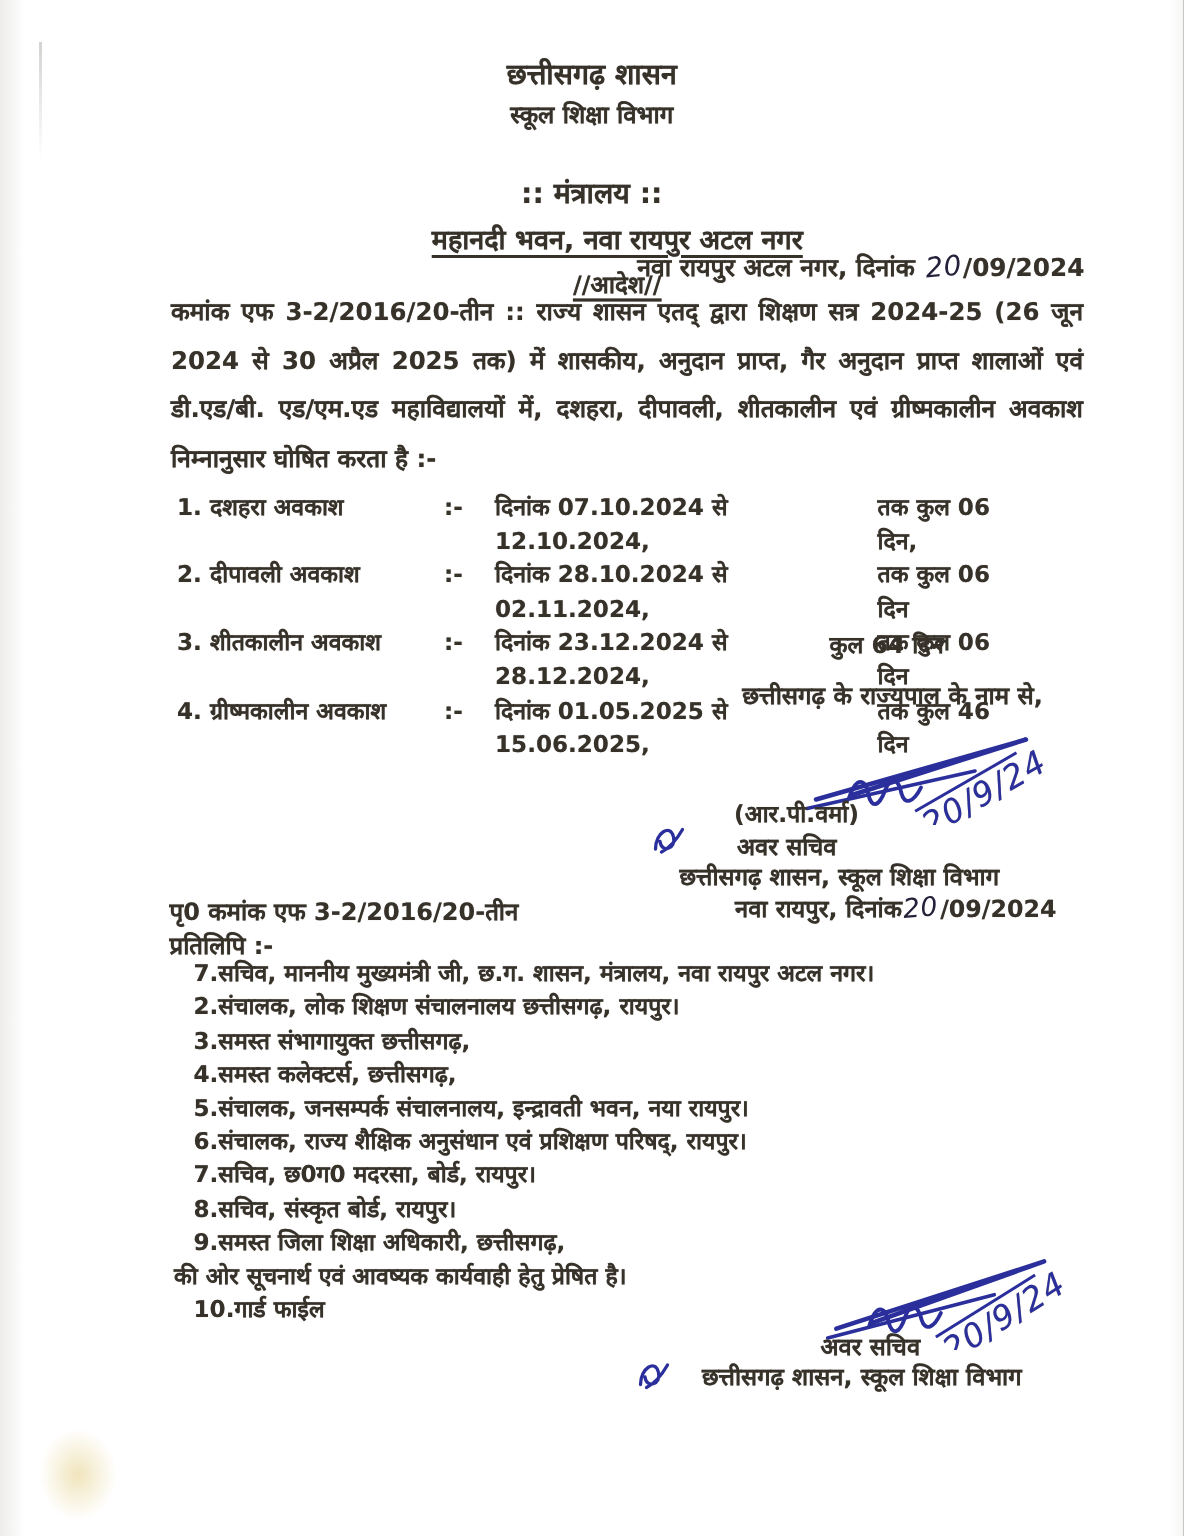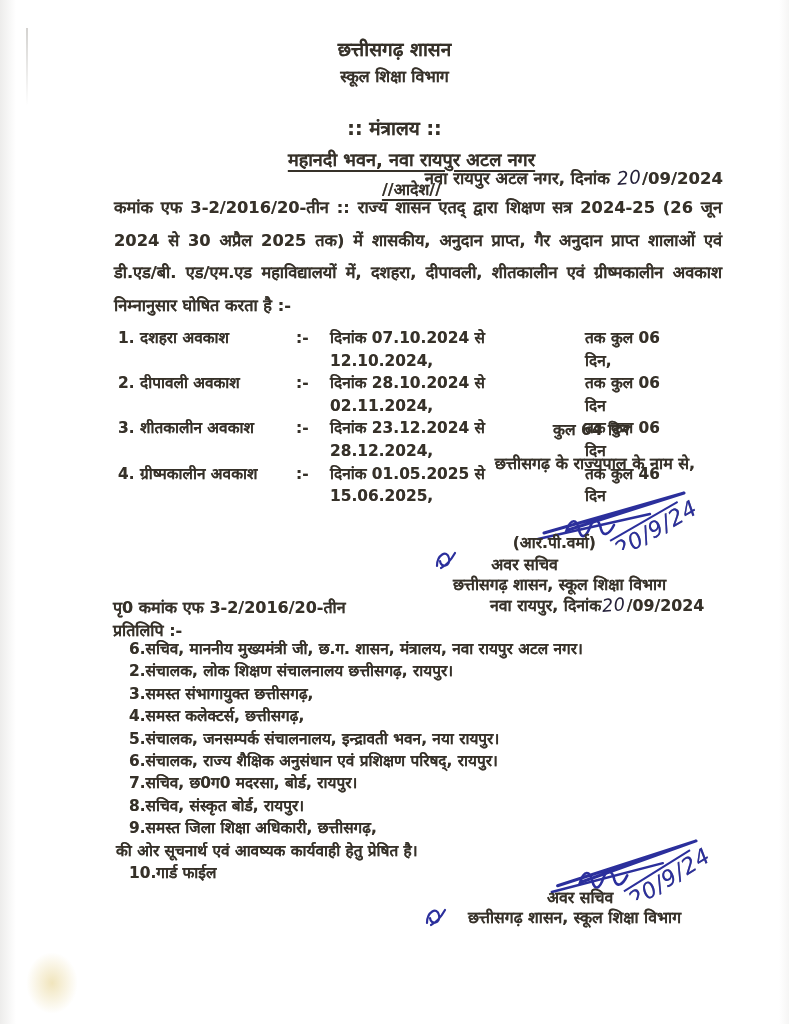--- a/index.html
+++ b/index.html
@@ -37,21 +37,21 @@
   .c-no{width:22px;}
   .c-name{width:156px;}
   .c-sep{width:34px;}
   .c-period{width:221px;}
   .c-total{flex:1;margin-left:34px;}
   .grand-total{position:absolute;top:418px;left:553px;font-size:15.6px;font-weight:700;}
   
   .sig1-line1{position:absolute;top:452px;left:462px;width:266px;text-align:center;font-size:16px;font-weight:700;}
   .sig1-line2{position:absolute;top:475px;left:462px;width:230px;text-align:center;font-size:16px;font-weight:700;}
   .sig-svg1{position:absolute;top:486px;left:532px;width:185px;height:64px;}
-  .sig1-name{position:absolute;top:531px;left:466px;width:130px;text-align:right;font-size:15.6px;font-weight:700;}
+  .sig1-name{position:absolute;top:531px;left:466px;width:130px;text-align:center;font-size:15.6px;font-weight:700;}
   .sig1-desig{position:absolute;top:553px;left:462px;width:125px;text-align:center;font-size:15.8px;font-weight:700;}
   .initials-1{position:absolute;top:545px;left:432px;width:26px;height:28px;}
   .sig1-dept{position:absolute;top:573px;left:453px;font-size:15.8px;font-weight:700;}
   .sig1-place{position:absolute;top:594px;left:490px;font-size:15.8px;font-weight:700;}
   
   .ref-line{position:absolute;top:596px;left:113px;font-size:16px;font-weight:700;}
   .copy-label{position:absolute;top:619px;left:113px;font-size:16px;font-weight:700;}
   .copy-list{position:absolute;top:638px;left:116px;width:566px;font-size:15.4px;font-weight:600;}
   .copy-item{line-height:22.4px;padding-left:13px;}
   .copy-closing{line-height:22.4px;padding-left:0;font-weight:700;}
@@ -141,21 +141,21 @@
 
   <div class="sig1-dept">छत्तीसगढ़ शासन, स्कूल शिक्षा विभाग</div>
   <div class="sig1-place">
     <span>नवा रायपुर, दिनांक</span><span class="hand">20</span><span>/09/2024</span>
   </div>
 
   <div class="ref-line">पृ0 कमांक एफ 3-2/2016/20-तीन</div>
   <div class="copy-label">प्रतिलिपि :-</div>
 
   <div class="copy-list">
-    <div class="copy-item">6.सचिव, माननीय मुख्यमंत्री जी, छ.ग. शासन, मंत्रालय, नवा रायपुर अटल नगर।</div>
+    <div class="copy-item">7.सचिव, माननीय मुख्यमंत्री जी, छ.ग. शासन, मंत्रालय, नवा रायपुर अटल नगर।</div>
     <div class="copy-item">2.संचालक, लोक शिक्षण संचालनालय छत्तीसगढ़, रायपुर।</div>
     <div class="copy-item">3.समस्त संभागायुक्त छत्तीसगढ़,</div>
     <div class="copy-item">4.समस्त कलेक्टर्स, छत्तीसगढ़,</div>
     <div class="copy-item">5.संचालक, जनसम्पर्क संचालनालय, इन्द्रावती भवन, नया रायपुर।</div>
     <div class="copy-item">6.संचालक, राज्य शैक्षिक अनुसंधान एवं प्रशिक्षण परिषद्, रायपुर।</div>
     <div class="copy-item">7.सचिव, छ0ग0 मदरसा, बोर्ड, रायपुर।</div>
     <div class="copy-item">8.सचिव, संस्कृत बोर्ड, रायपुर।</div>
     <div class="copy-item">9.समस्त जिला शिक्षा अधिकारी, छत्तीसगढ़,</div>
     <div class="copy-closing">की ओर सूचनार्थ एवं आवष्यक कार्यवाही हेतु प्रेषित है।</div>
     <div class="copy-item">10.गार्ड फाईल</div>

